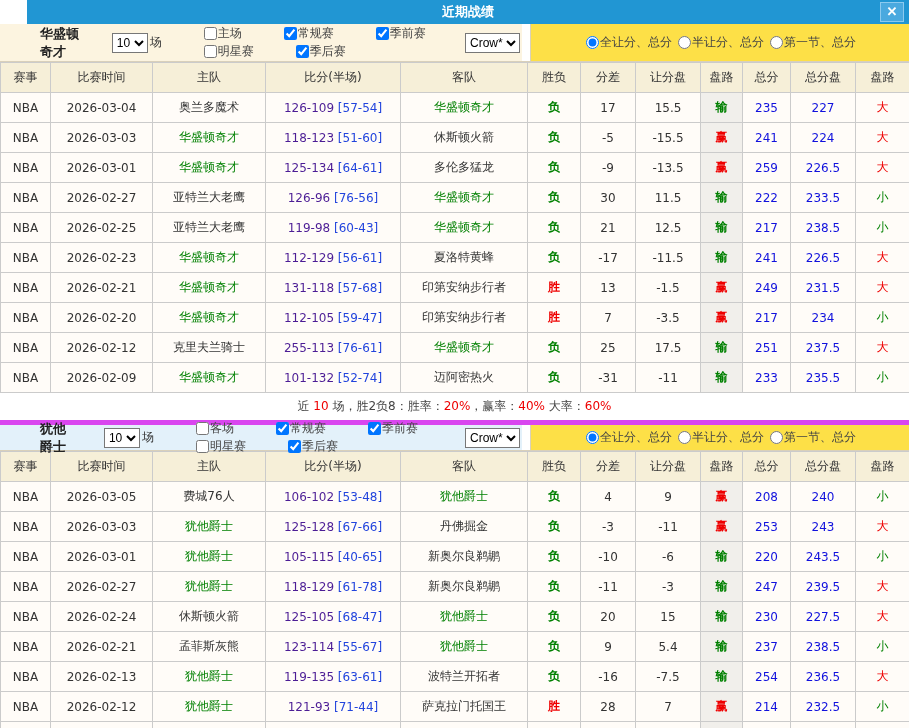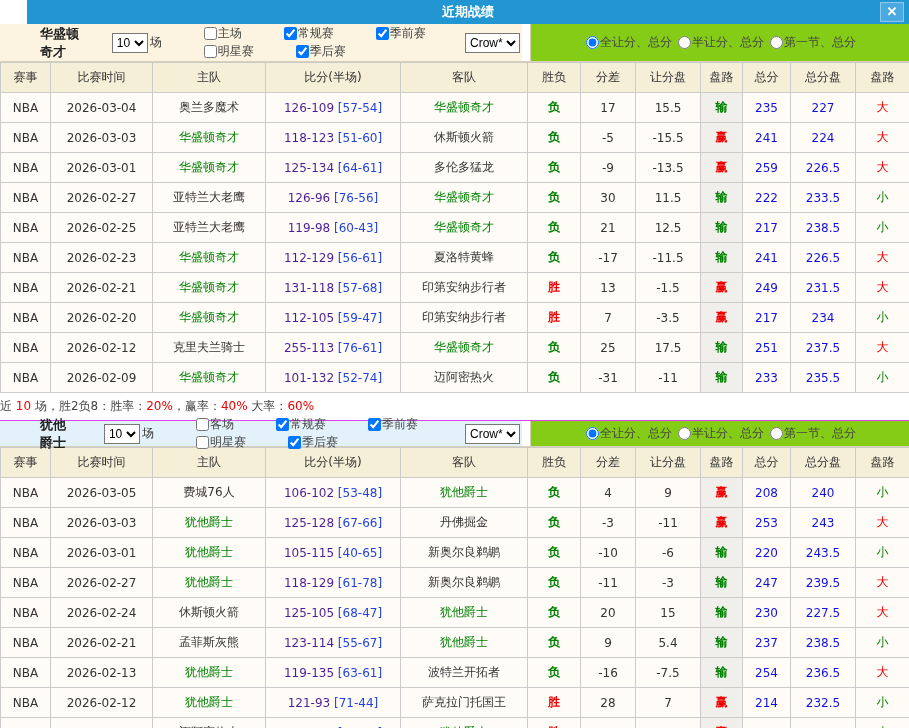--- a/index.html
+++ b/index.html
@@ -7,39 +7,39 @@
   
   .titlebar{height:24px;background:#2196d3;position:relative;display:flex;align-items:center;justify-content:center;margin-left:27px;}
   .titlebar .title{color:#fff;font-weight:bold;font-size:13px;}
   .close-btn{position:absolute;right:5px;top:2px;width:24px;height:20px;background:#4aa9df;border:1px solid #8ccaef;color:#fff;font-weight:bold;font-size:13px;line-height:18px;text-align:center;cursor:pointer;padding:0;}
   
   .filterbar{display:flex;align-items:stretch;border-bottom:1px solid #d9d0ba;}
   .sec0 .filterbar{height:37px;}
   .sec1 .filterbar{height:25px;}
   .filter-left{flex:0 0 522px;display:flex;align-items:center;background:#fcf4e0;}
   .sec1 .filter-left{background:#e3f1fa;}
-  .filter-right{flex:1;display:flex;align-items:center;justify-content:center;background:#84cc16;border-left:1px solid #d9d0ba;margin-left:8px;}
+  .filter-right{flex:1;display:flex;align-items:center;justify-content:center;background:#fde047;border-left:1px solid #d9d0ba;margin-left:8px;}
   .team-name{font-weight:bold;color:#222;margin:0 26px 0 40px;font-size:13px;}
   .filterbar select{height:20px;font-size:12px;border:1px solid #777;background:#fff;margin:0 2px;}
   .cbox-group label,.radio-group label{display:inline-flex;align-items:center;color:#444;white-space:nowrap;margin-left:40px;}
   .cbox-group input,.radio-group input{margin:0 1px 0 2px;width:13px;height:13px;}
   .radio-group label{margin:0 2px;}
   
   table{border-collapse:collapse;table-layout:fixed;width:909px;}
   th{background:#f6efd8;font-weight:normal;color:#333;border:1px solid #cbcbcb;height:27px;text-align:center;font-size:12px;overflow:hidden;}
   td{border:1px solid #cbcbcb;height:27px;text-align:center;background:#fffcf8;font-size:12px;color:#333;overflow:hidden;white-space:nowrap;}
   td.gray{background:#f1efeb;}
   .g{color:#008000;}
   .r{color:#ee0000;}
   .bold{font-weight:bold;}
   .blue{color:#1111dd;}
   .score-main{font-weight:normal;color:#4c1d95;}
   .half{color:#2244dd;}
   
-  .summary{height:27px;line-height:27px;background:#fff;border-bottom:1px solid #d946ef;color:#444;}
+  .summary{height:27px;line-height:27px;text-align:center;background:#fff;border-bottom:5px solid #d946ef;color:#444;}
   .summary .red{color:#ee0000;}
 </style>
 </head>
 <body>
 
 <div class="window">
   <div class="titlebar">
     <span class="title">近期战绩</span>
     <button class="close-btn">✕</button>
   </div>

